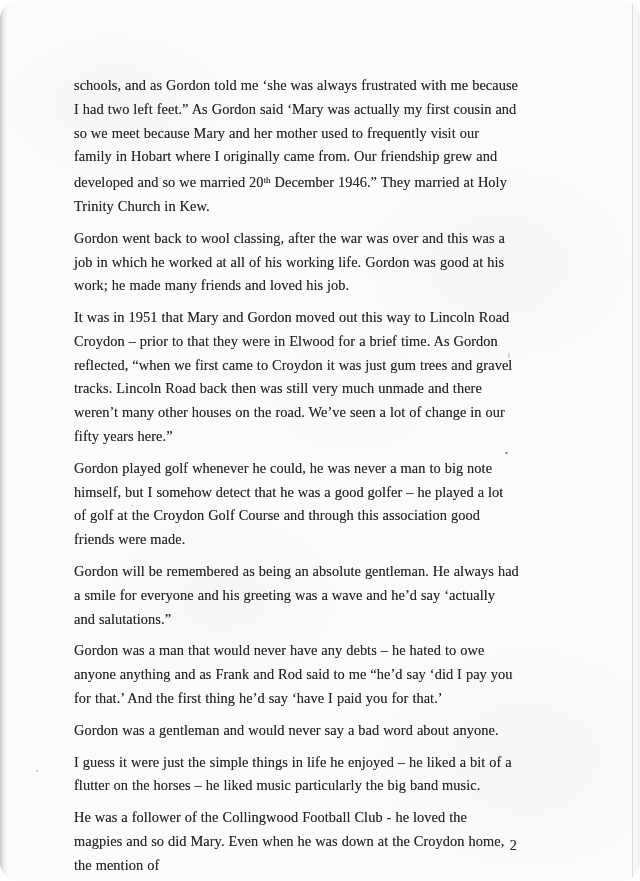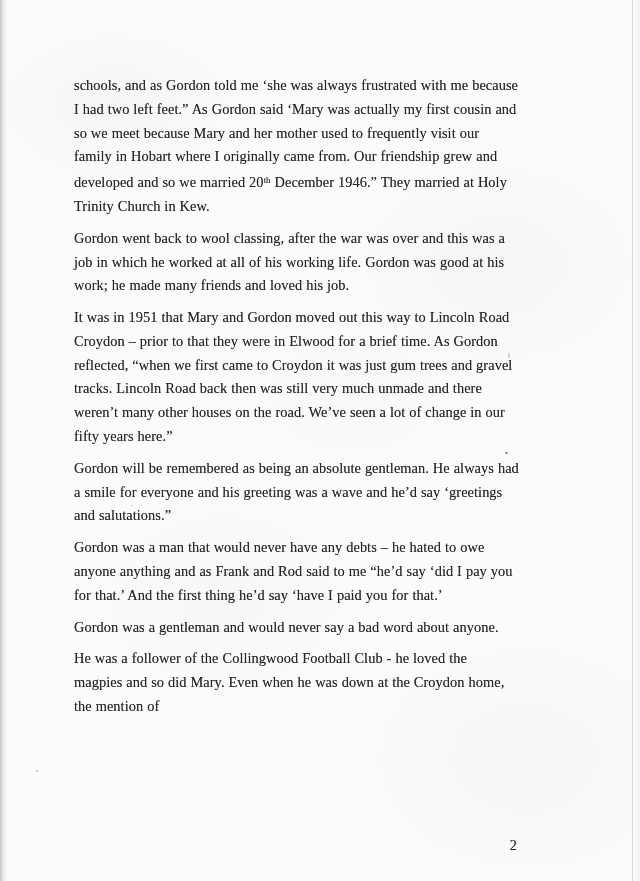--- a/index.html
+++ b/index.html
@@ -14,20 +14,21 @@
   }
 
   
   .scan-page {
     position: relative;
     width: 640px;
     height: 881px;
     overflow: hidden;
     background: #fbfbfa;
     box-sizing: border-box;
+    border-radius: 19px;
   }
 
   
   .paper-grain {
     position: absolute;
     inset: 0;
     pointer-events: none;
     background:
       radial-gradient(ellipse 180px 120px at 18% 12%, rgba(196,196,200,0.10), rgba(0,0,0,0) 70%),
       radial-gradient(ellipse 220px 160px at 78% 30%, rgba(190,192,198,0.09), rgba(0,0,0,0) 70%),
@@ -141,27 +142,29 @@
   <div class="edge-wash-right"></div>
 
   <div class="text-body">
 
     <p class="para"><span>schools, and as Gordon told me ‘she was always frustrated with me because I had two left feet.”   As Gordon said ‘Mary was actually my first cousin and so we meet because Mary and her mother used to frequently visit our family in Hobart where I originally came from.  Our friendship grew and developed and so we married 20</span><sup>th</sup><span> December 1946.”   They married at Holy Trinity Church in Kew.</span></p>
 
     <p class="para">Gordon went back to wool classing, after the war was over and this was a job in which he worked at all of his working life. Gordon was good at his work; he made many friends and loved his job.</p>
 
     <p class="para">It was in 1951 that Mary and Gordon moved out this way to Lincoln Road Croydon – prior to that they were in Elwood for a brief time.   As Gordon reflected, “when we first came to Croydon it was just gum trees and gravel tracks.  Lincoln Road back then was still very much unmade and there weren’t many other houses on the road.  We’ve seen a lot of change in our fifty years here.”</p>
 
+    <p class="para">Gordon played golf whenever he could, he was never a man to big note himself, but I somehow detect that he was a good golfer – he played a lot of golf at the Croydon Golf Course and through this association good friends were made.</p>
 
-    <p class="para">Gordon will be remembered as being an absolute gentleman.    He always had a smile for everyone and his greeting was a wave and he’d say ‘greetings and salutations.”</p>
+    <p class="para">Gordon will be remembered as being an absolute gentleman.    He always had a smile for everyone and his greeting was a wave and he’d say ‘actually and salutations.”</p>
 
     <p class="para">Gordon was a man that would never have any debts – he hated to owe anyone anything and as Frank and Rod said to me “he’d say ‘did I pay you for that.’ And the first thing he’d say ‘have I paid you for that.’</p>
 
     <p class="para">Gordon was a gentleman and would never say a bad word about anyone.</p>
 
+    <p class="para">I guess it were just the simple things in life he enjoyed – he liked a bit of a flutter on the horses – he liked music particularly the big band music.</p>
 
     <p class="para">He was a follower of the Collingwood Football Club - he loved the magpies and so did Mary.  Even when he was down at the Croydon home, the mention of</p>
 
   </div>
 
   <div class="page-number">2</div>
 
   <span class="speck speck-a"></span>
   <span class="speck speck-b"></span>
   <span class="speck speck-c"></span>

